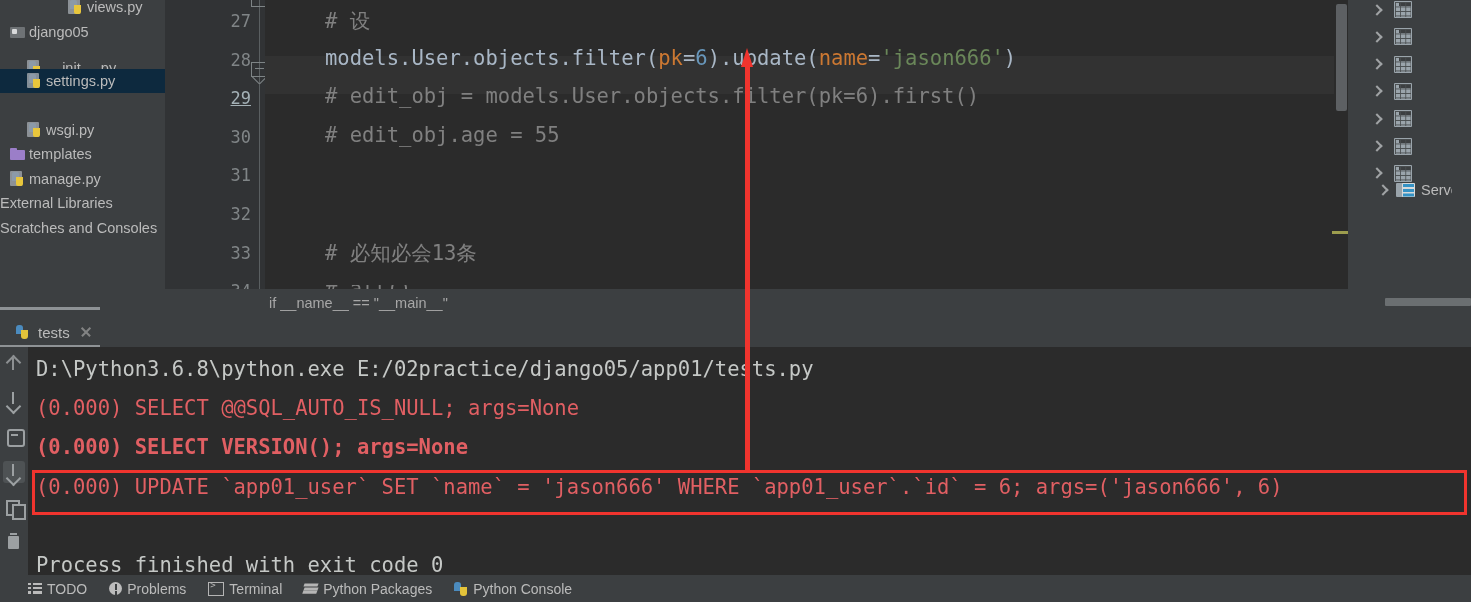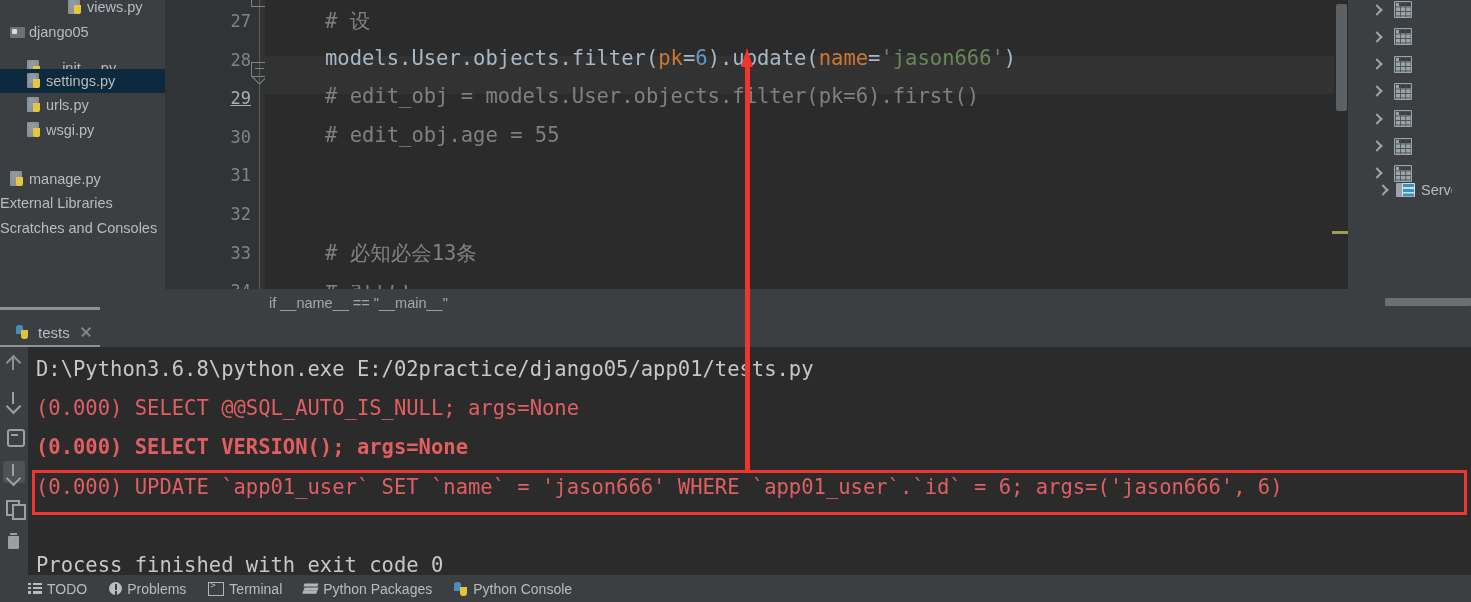--- a/index.html
+++ b/index.html
@@ -209,33 +209,31 @@
           </span>
           <span class="lbl">__init__.py</span>
         </div>
         <div class="tree-row sel" style="top: 68.5px;">
           <span style="display: inline-block; width: 27px; flex: 0 0 auto;"></span>
           <span class="ico ico-py">
             <span class="sheet"></span>
           </span>
           <span class="lbl">settings.py</span>
         </div>
-        <div class="tree-row" style="top: 93px;">
-          <span style="display: inline-block; width: 27px; flex: 0 0 auto;"></span>
-          <span class="ico ico-py">
-            <span class="sheet"></span>
-          </span>
-          <span class="lbl">urls.py</span>
-        </div>
         <div class="tree-row" style="top: 117.5px;">
           <span style="display: inline-block; width: 27px; flex: 0 0 auto;"></span>
           <span class="ico ico-py">
             <span class="sheet"></span>
           </span>
           <span class="lbl">wsgi.py</span>
+        </div>
+        <div class="tree-row" style="top: 142px;">
+          <span style="display: inline-block; width: 10px; flex: 0 0 auto;"></span>
+          <span class="ico ico-tpl"></span>
+          <span class="lbl">templates</span>
         </div>
         <div class="tree-row" style="top: 166.5px;">
           <span style="display: inline-block; width: 10px; flex: 0 0 auto;"></span>
           <span class="ico ico-py">
             <span class="sheet"></span>
           </span>
           <span class="lbl">manage.py</span>
         </div>
         <div class="tree-row" style="top: 191px;">
           <span style="display: inline-block; width: 0px; flex: 0 0 auto;"></span>

